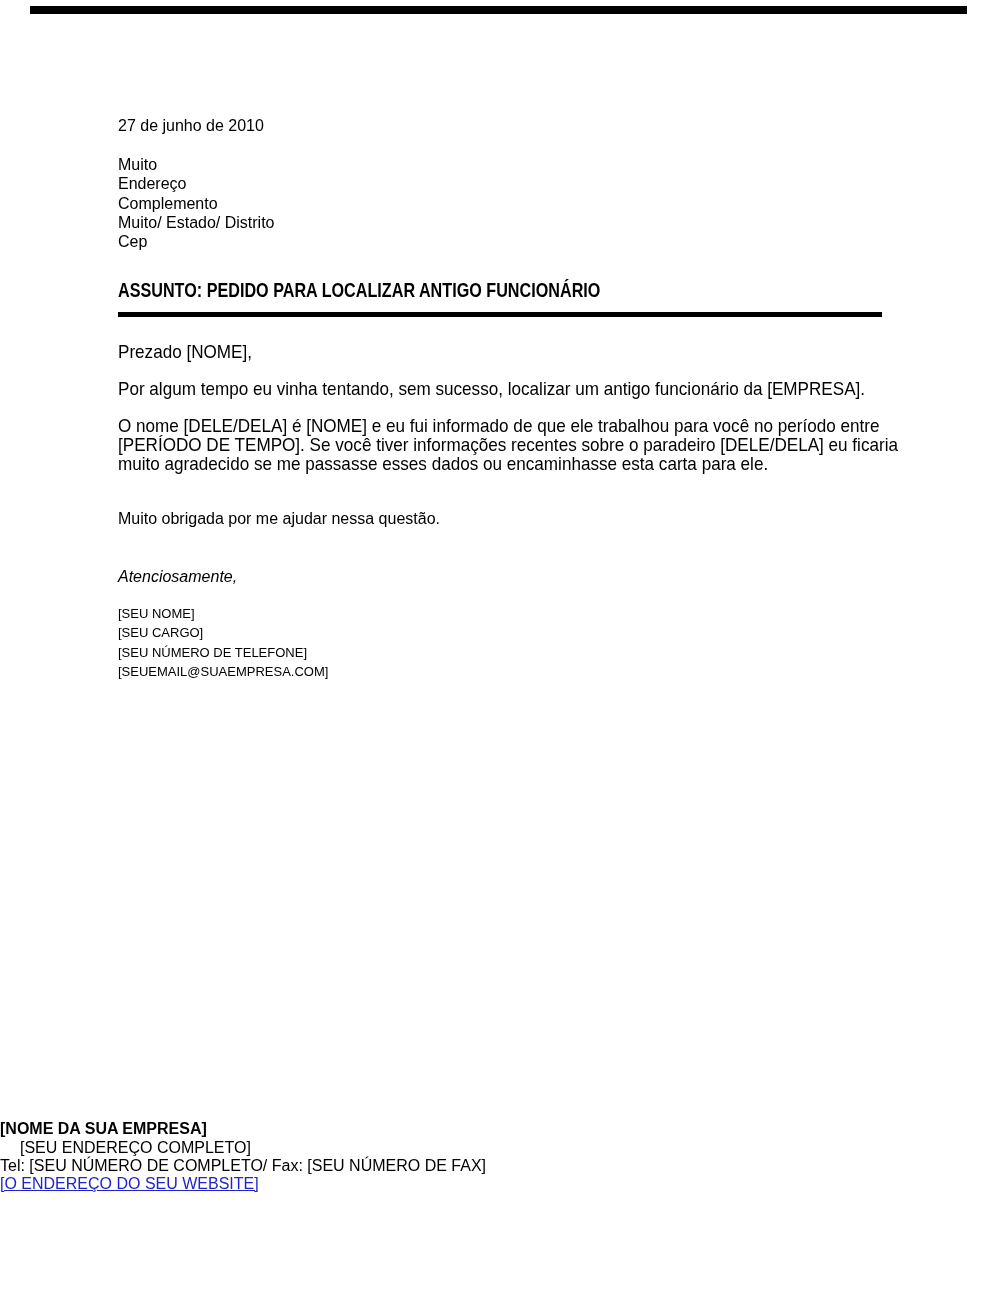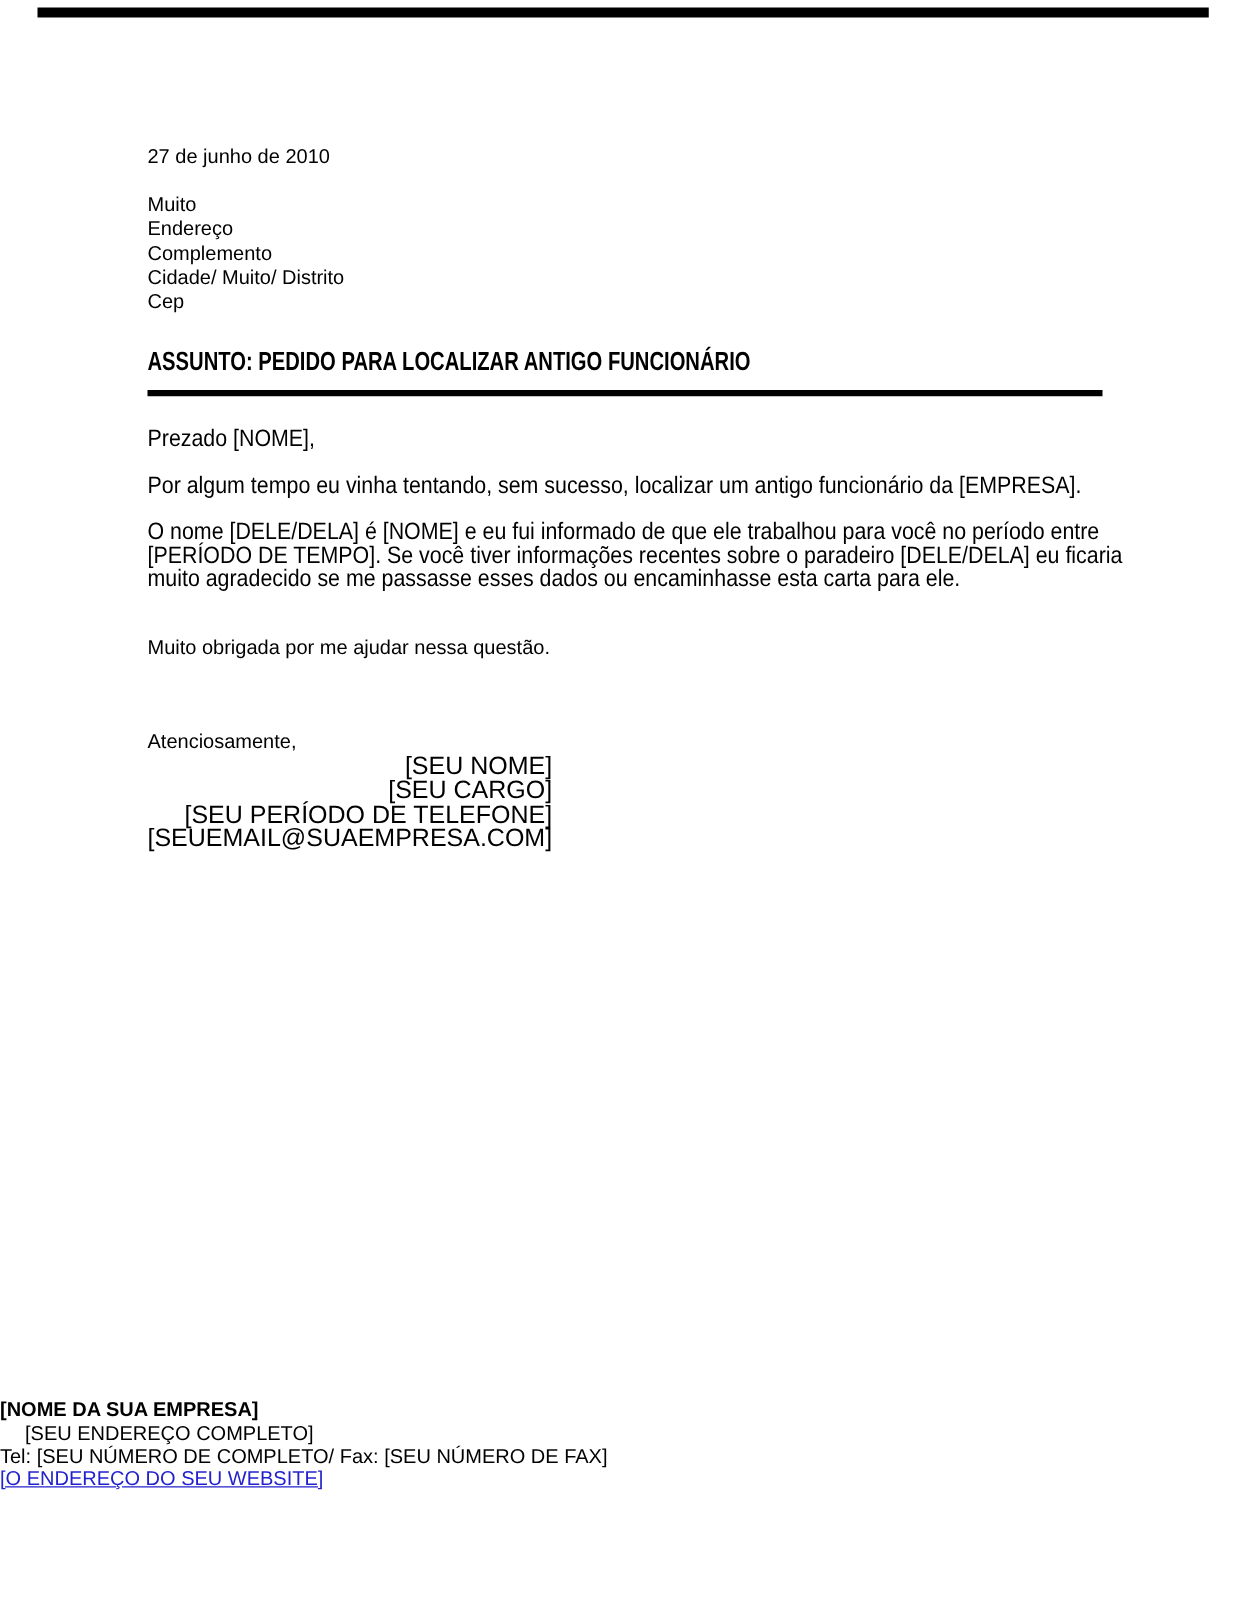--- a/index.html
+++ b/index.html
@@ -33,22 +33,22 @@
     font-size: 19px; line-height: 19px;
     white-space: nowrap;
     transform: scaleX(0.90); transform-origin: 0 0;
   }
   .greeting { left: 118px; top: 342px; }
   .para-1   { left: 118px; top: 379px; }
   .para-2   { left: 118px; top: 416px; }
 
   .plain { font-size: 16px; line-height: 19px; white-space: nowrap; }
   .closing-note { left: 118px; top: 509px; }
-  .signoff      { left: 118px; top: 584px; }
-  .signature-block { left: 118px; top: 604px; font-size: 20px; line-height: 19.3px; text-align: right; }
+  .signoff      { left: 118px; top: 567px; font-style: italic; }
+  .signature-block { left: 118px; top: 604px; font-size: 13px; line-height: 19.3px; }
   .signature-block div { white-space: nowrap; }
 
   .footer-line { left: 0; width: 1000px; text-align: left; font-size: 16px; line-height: 19px; }
   .footer-company { top: 1119px; font-weight: bold; }
   .footer-address { top: 1138px; padding-left: 20px; }
   .footer-telfax  { top: 1156px; }
   .footer-website { top: 1174px; }
   .footer-website a { color: #2222CC; text-decoration: underline; cursor: pointer; }
 </style>
 </head>
@@ -57,21 +57,21 @@
 <div class="page">
 
   <div class="abs rule top-rule"></div>
 
   <div class="abs date-line">27 de junho de 2010</div>
 
   <div class="abs recipient-block">
     <div>Muito</div>
     <div>Endereço</div>
     <div>Complemento</div>
-    <div>Cidade/ Muito/ Distrito</div>
+    <div>Muito/ Estado/ Distrito</div>
     <div>Cep</div>
   </div>
 
   <div class="abs subject-heading">ASSUNTO: PEDIDO PARA LOCALIZAR ANTIGO FUNCIONÁRIO</div>
   <div class="abs rule subject-rule"></div>
 
   <div class="abs condensed greeting">Prezado [NOME],</div>
 
   <div class="abs condensed para-1">Por algum tempo eu vinha tentando, sem sucesso, localizar um antigo funcionário da [EMPRESA].</div>
 
@@ -81,21 +81,21 @@
     <div>muito agradecido se me passasse esses dados ou encaminhasse esta carta para ele.</div>
   </div>
 
   <div class="abs plain closing-note">Muito obrigada por me ajudar nessa questão.</div>
 
   <div class="abs plain signoff">Atenciosamente,</div>
 
   <div class="abs signature-block">
     <div>[SEU NOME]</div>
     <div>[SEU CARGO]</div>
-    <div>[SEU PERÍODO DE TELEFONE]</div>
+    <div>[SEU NÚMERO DE TELEFONE]</div>
     <div>[SEUEMAIL@SUAEMPRESA.COM]</div>
   </div>
 
   <div class="abs footer-line footer-company">[NOME DA SUA EMPRESA]</div>
   <div class="abs footer-line footer-address">[SEU ENDEREÇO COMPLETO]</div>
   <div class="abs footer-line footer-telfax">Tel: [SEU NÚMERO DE COMPLETO/ Fax: [SEU NÚMERO DE FAX]</div>
   <div class="abs footer-line footer-website">
     <a style="color: rgb(34, 34, 204);">[O ENDEREÇO DO SEU WEBSITE]</a>
   </div>
 

